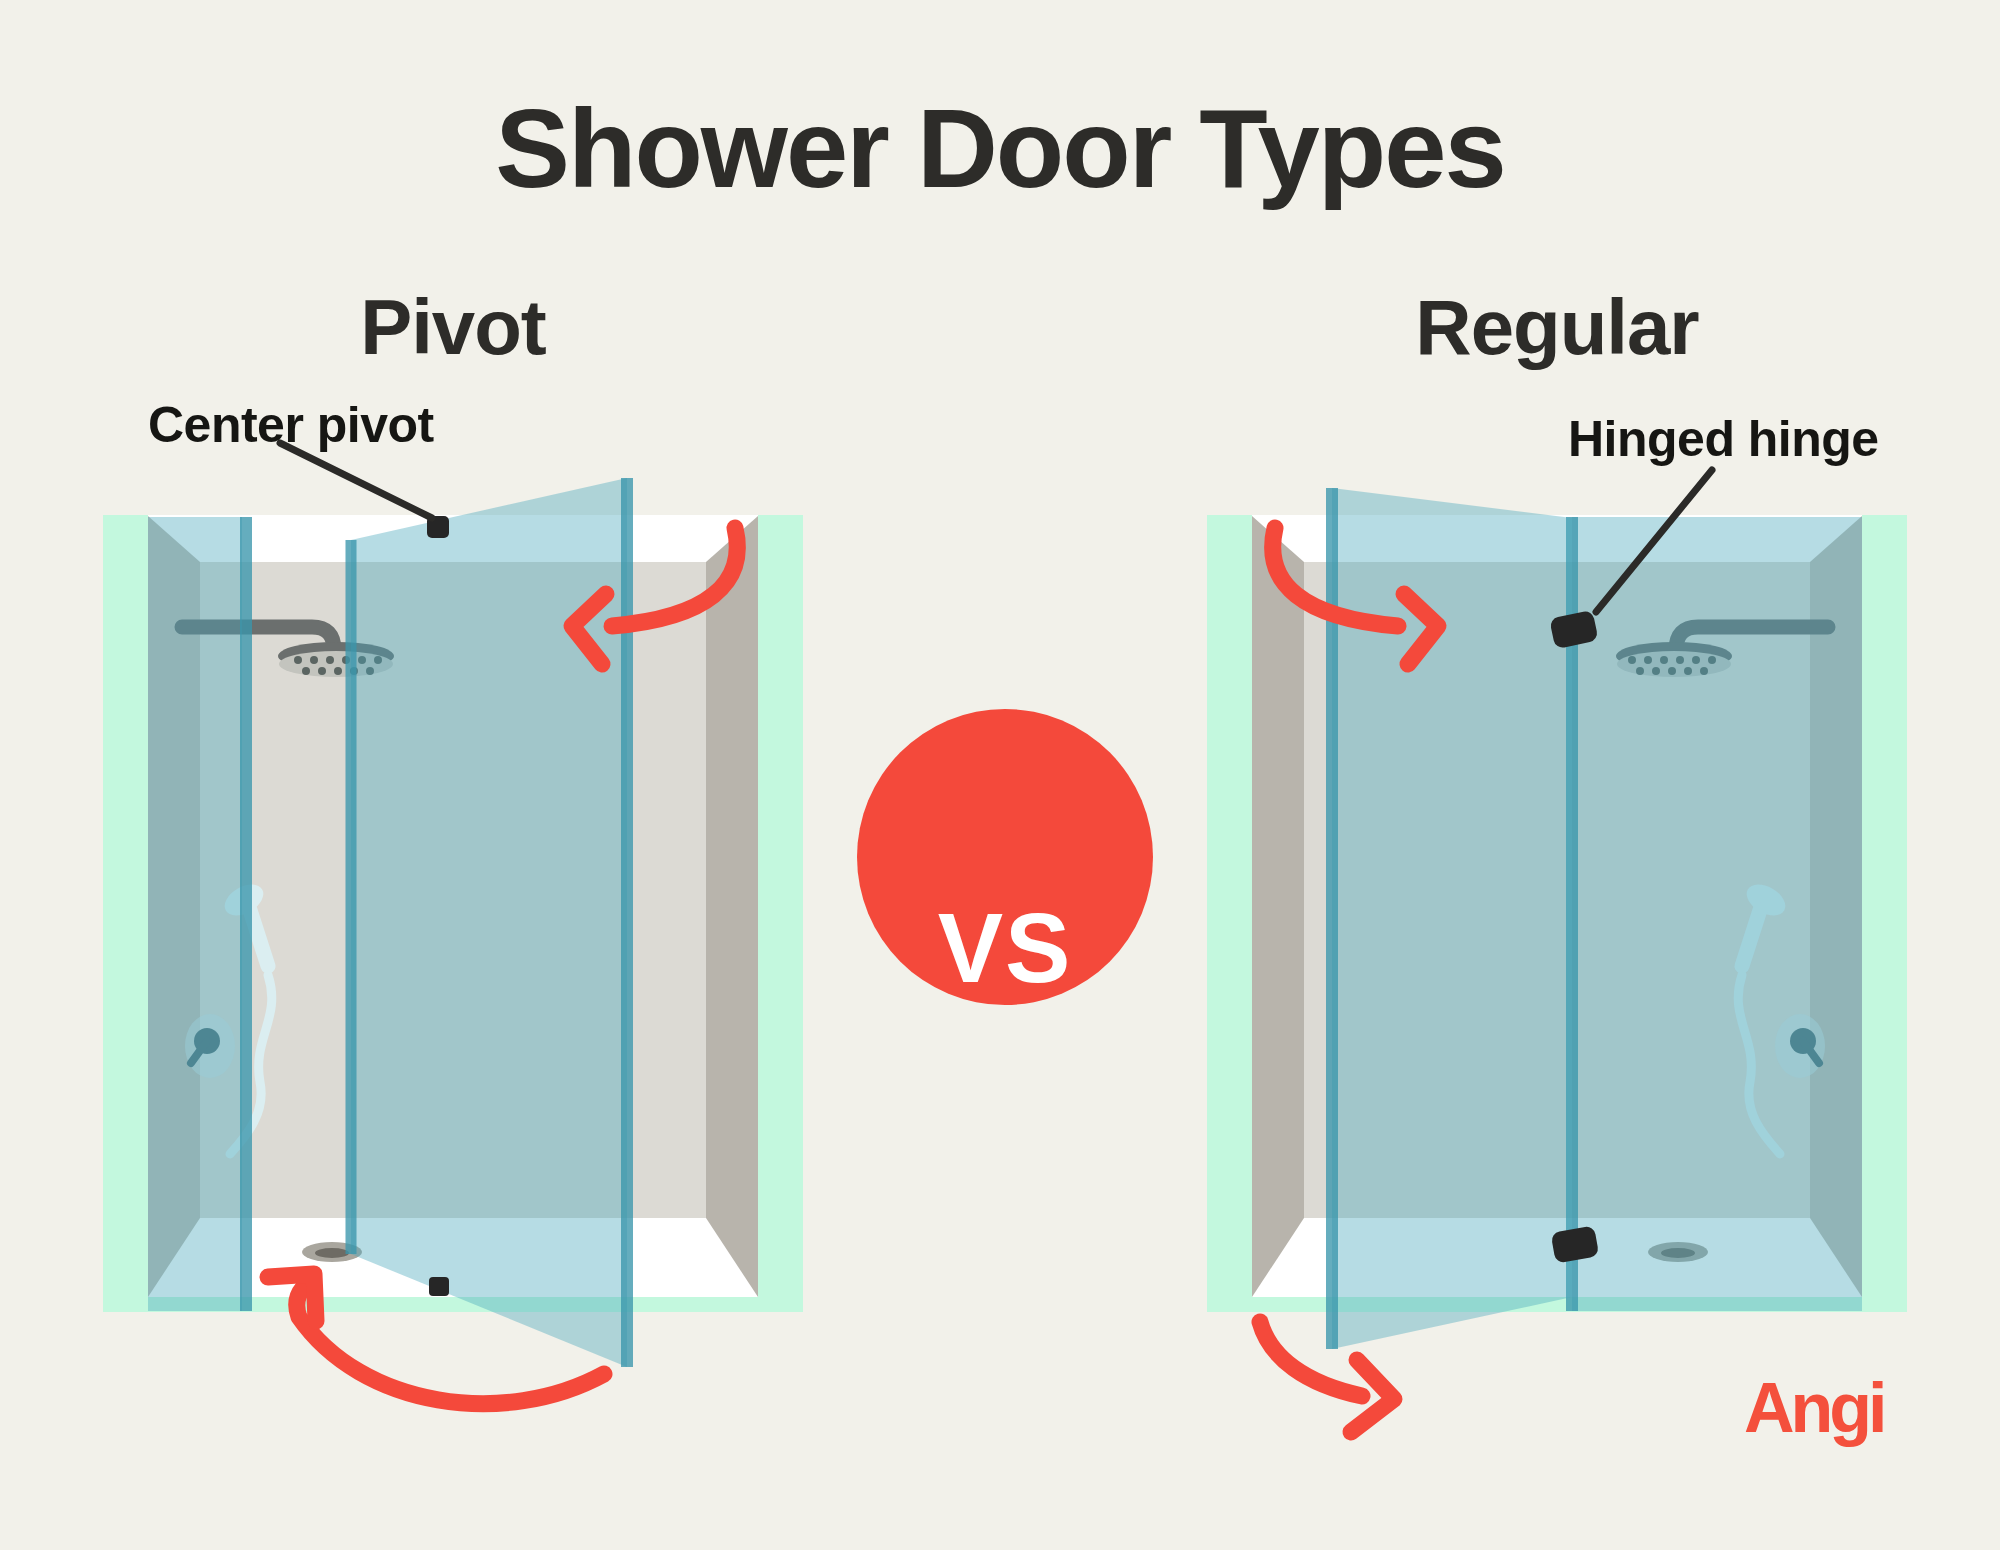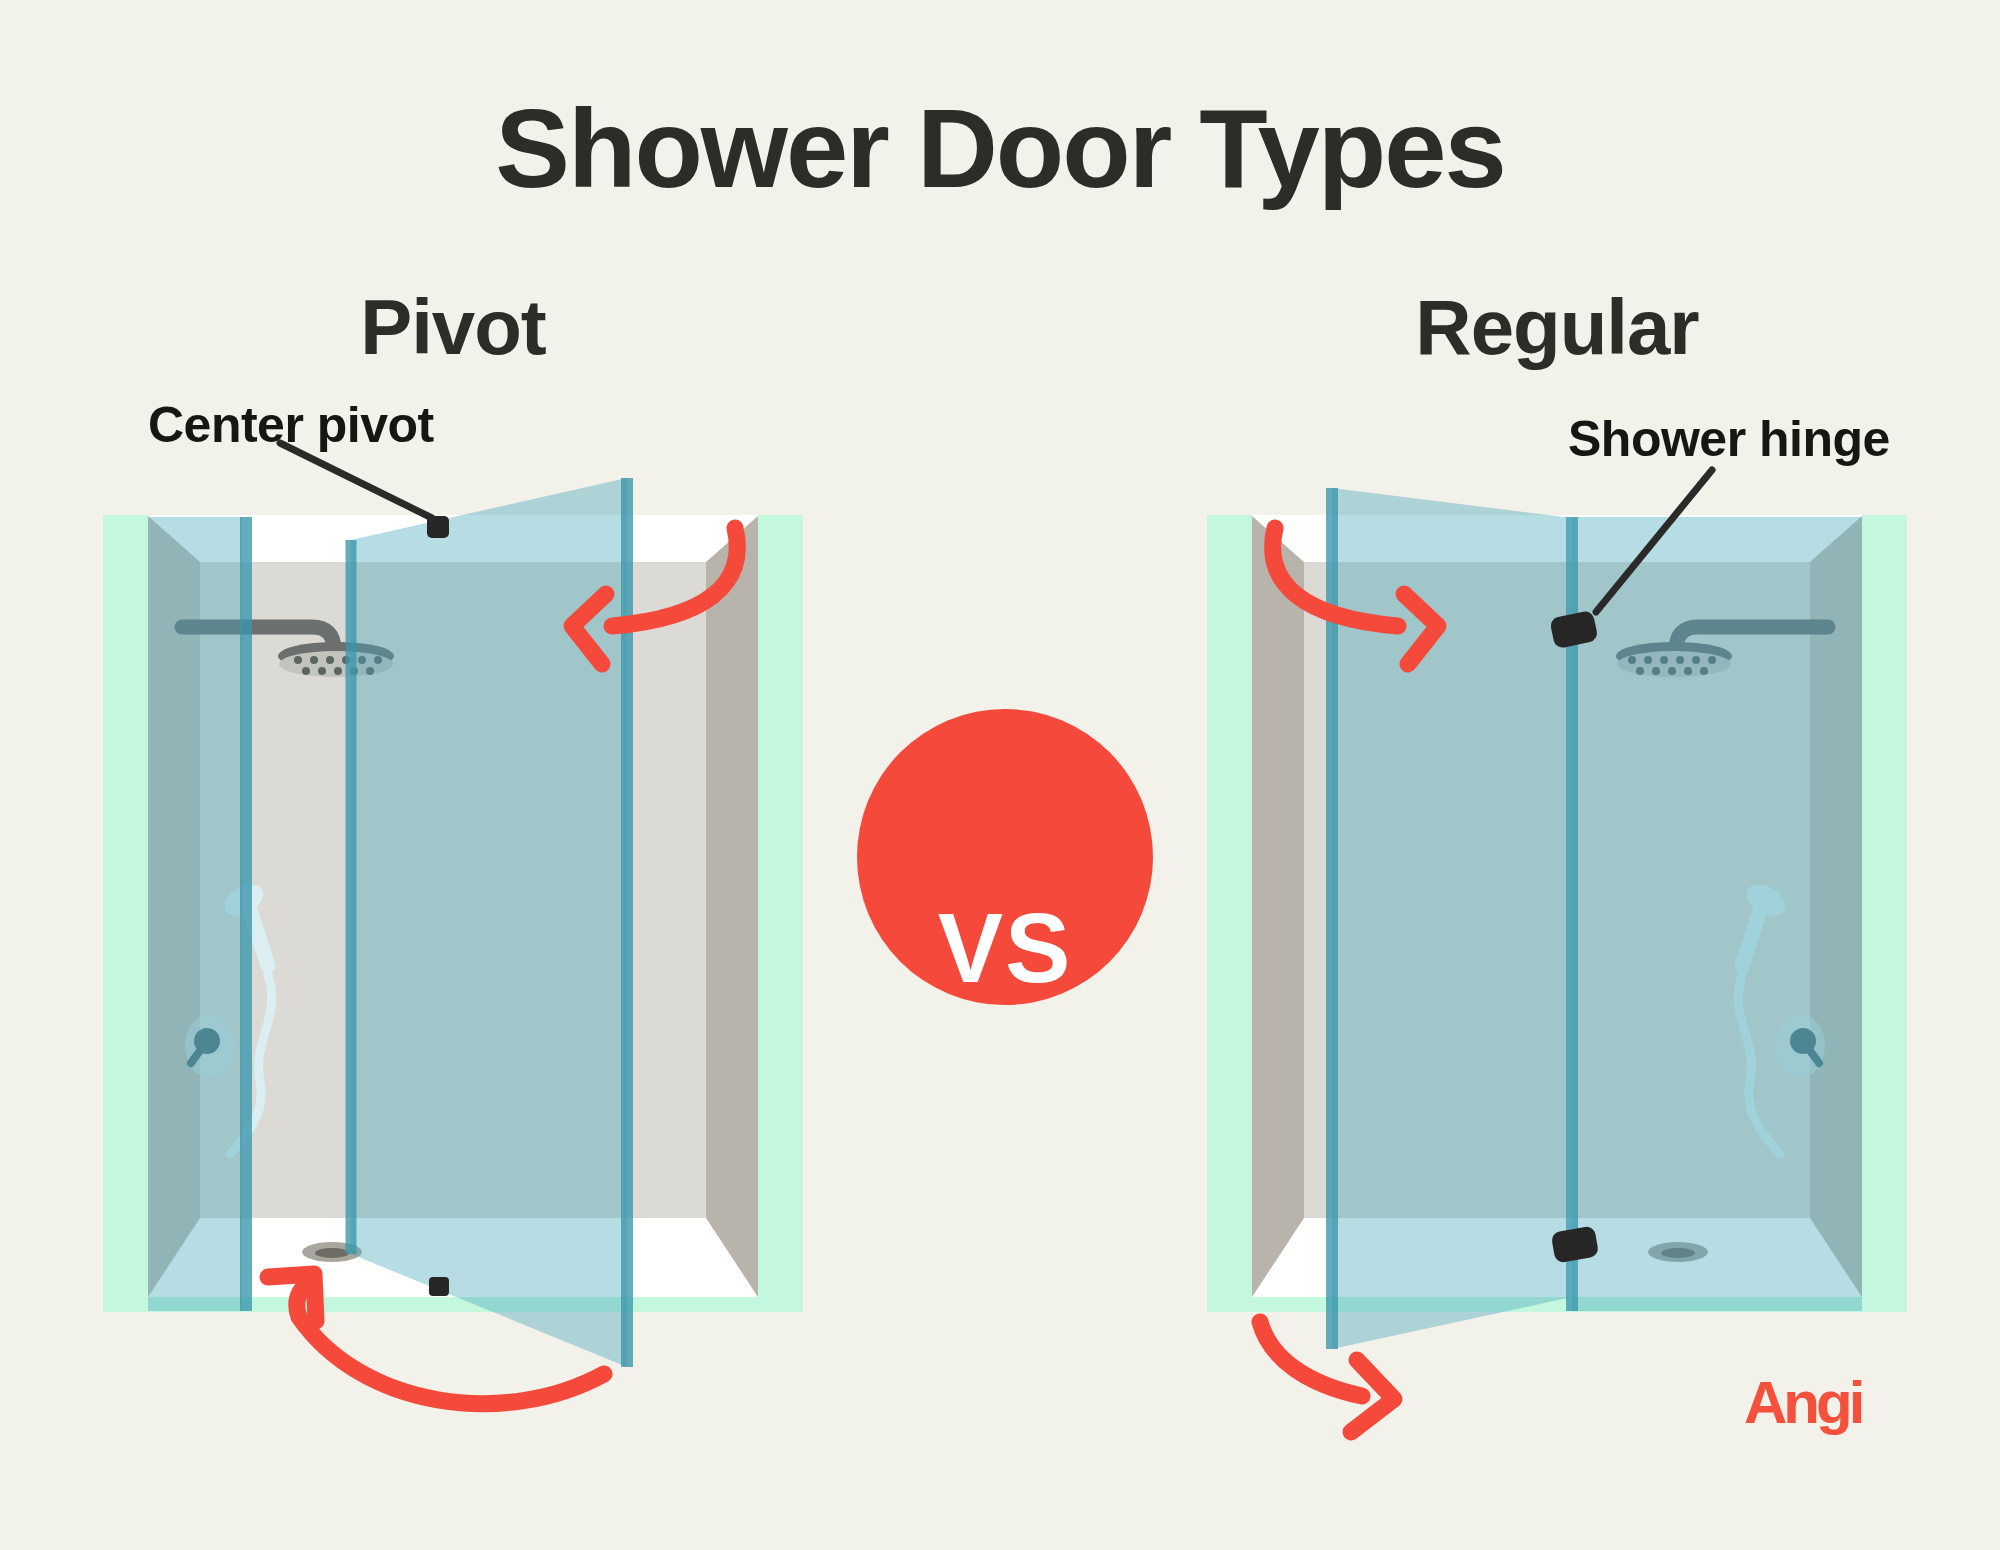--- a/index.html
+++ b/index.html
@@ -38,21 +38,21 @@
   .vs-badge{
     position:absolute;left:857px;top:709px;width:296px;height:296px;
     border-radius:50%;background:var(--red);
     display:flex;align-items:flex-end;justify-content:center;
   }
   .vs-badge span{
     color:#ffffff;font-size:98px;font-weight:800;letter-spacing:2px;
   }
   .angi{
     position:absolute;left:1744px;top:1368px;
-    font-size:60px;font-weight:800;letter-spacing:-4px;color:var(--angi-red);
+    font-size:70px;font-weight:800;letter-spacing:-4px;color:var(--angi-red);
   }
 </style>
 </head>
 <body>
 
 <div class="stage">
 
   <svg width="2000" height="1550" viewBox="0 0 2000 1550">
 
     <g>
@@ -186,20 +186,20 @@
       <line x1="1712" y1="470" x2="1596" y2="612" stroke="#2b2a28" stroke-width="7" stroke-linecap="round"></line>
     </g>
   </svg>
 
   <div class="title">Shower Door Types</div>
 
   <div class="heading pivot">Pivot</div>
   <div class="heading hinged">Regular</div>
 
   <div class="annotation left">Center pivot</div>
-  <div class="annotation right">Shower hinge</div>
+  <div class="annotation right">Hinged hinge</div>
 
   <div class="vs-badge">
     <span>VS</span>
   </div>
 
   <div class="angi">Angi</div>
 </div>
 
 </body></html>

